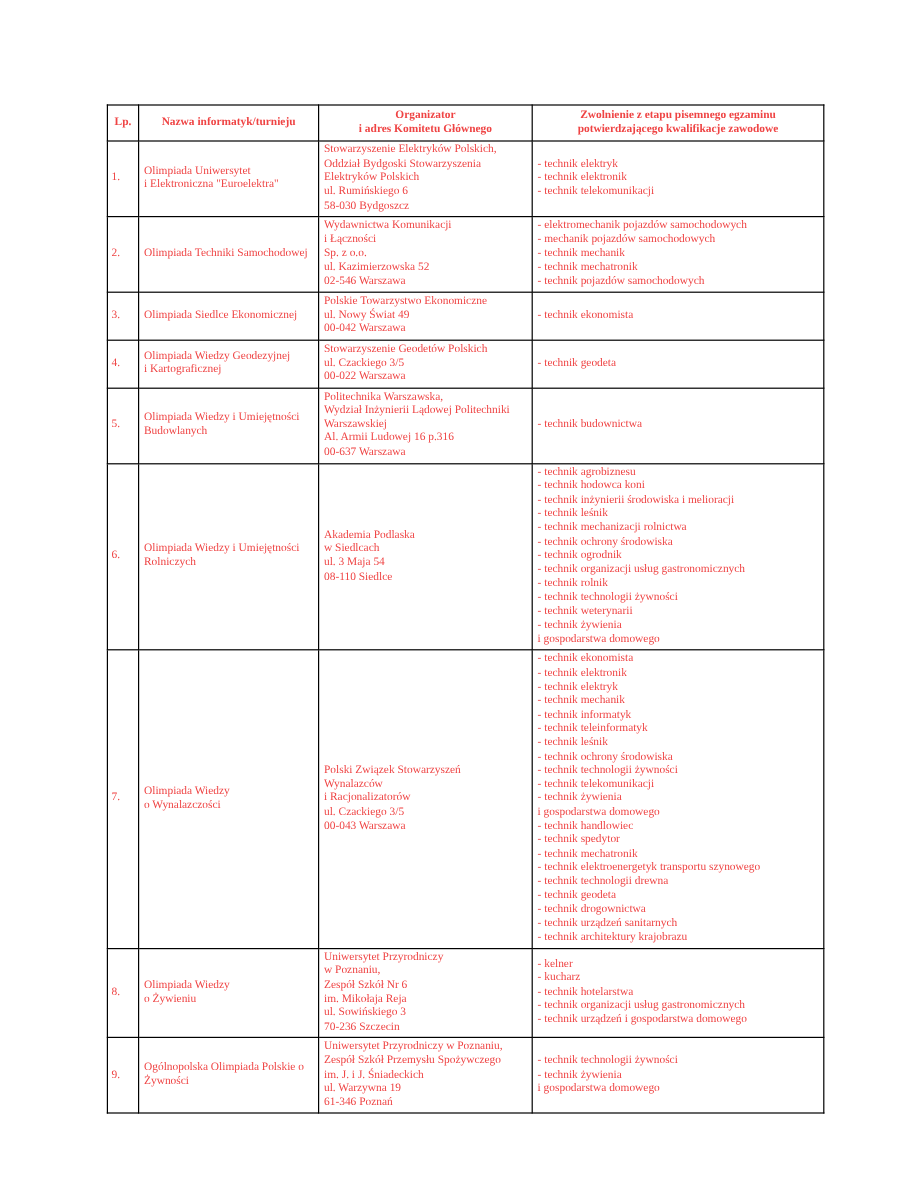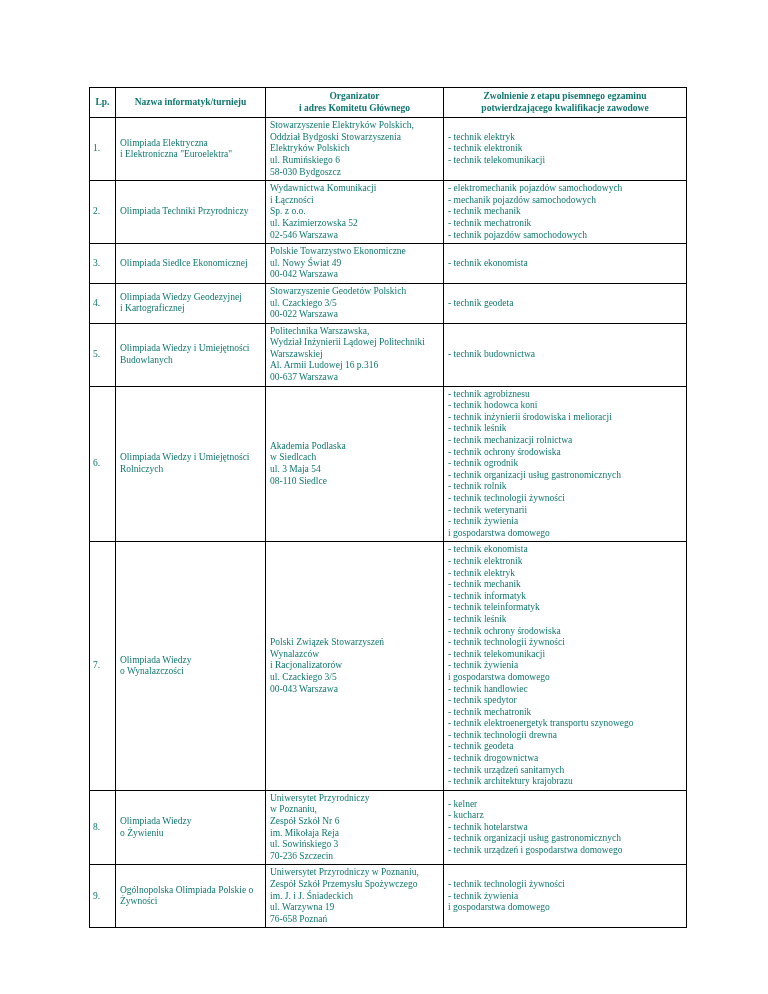--- a/index.html
+++ b/index.html
@@ -6,21 +6,21 @@
     margin: 0;
     padding: 0;
     background: #ffffff;
   }
   .sheet {
     position: relative;
     width: 768px;
     height: 994px;
     background: #ffffff;
     font-family: "Liberation Serif", serif;
-    color: #0f766e;
+    color: #ef4444;
   }
   table.doc-table {
     position: absolute;
     left: 89px;
     top: 87px;
     width: 597px;
     border-collapse: collapse;
     table-layout: fixed;
   }
   .doc-table th, .doc-table td {
@@ -64,34 +64,34 @@
         <th>Nazwa informatyk/turnieju</th>
         <th>Organizator
 i adres Komitetu Głównego</th>
         <th>Zwolnienie z etapu pisemnego egzaminu
 potwierdzającego kwalifikacje zawodowe</th>
       </tr>
     </thead>
     <tbody>
       <tr>
         <td class="c-lp">1.</td>
-        <td class="c-name">Olimpiada Elektryczna
+        <td class="c-name">Olimpiada Uniwersytet
 i Elektroniczna "Euroelektra"</td>
         <td class="c-org">Stowarzyszenie Elektryków Polskich,
 Oddział Bydgoski Stowarzyszenia
 Elektryków Polskich
 ul. Rumińskiego 6
 58-030 Bydgoszcz</td>
         <td class="c-ex">- technik elektryk
 - technik elektronik
 - technik telekomunikacji</td>
       </tr>
       <tr>
         <td class="c-lp">2.</td>
-        <td class="c-name">Olimpiada Techniki Przyrodniczy</td>
+        <td class="c-name">Olimpiada Techniki Samochodowej</td>
         <td class="c-org">Wydawnictwa Komunikacji
 i Łączności
 Sp. z o.o.
 ul. Kazimierzowska 52
 02-546 Warszawa</td>
         <td class="c-ex">- elektromechanik pojazdów samochodowych
 - mechanik pojazdów samochodowych
 - technik mechanik
 - technik mechatronik
 - technik pojazdów samochodowych</td>
@@ -194,20 +194,20 @@
 - technik urządzeń  i gospodarstwa domowego</td>
       </tr>
       <tr>
         <td class="c-lp">9.</td>
         <td class="c-name">Ogólnopolska Olimpiada Polskie  o
 Żywności</td>
         <td class="c-org">Uniwersytet Przyrodniczy  w Poznaniu,
 Zespół Szkół Przemysłu Spożywczego
 im. J. i J. Śniadeckich
 ul. Warzywna 19
-76-658 Poznań</td>
+61-346 Poznań</td>
         <td class="c-ex">- technik technologii żywności
 - technik żywienia
 i gospodarstwa domowego</td>
       </tr>
     </tbody>
   </table>
 </div>
 
 </body></html>

